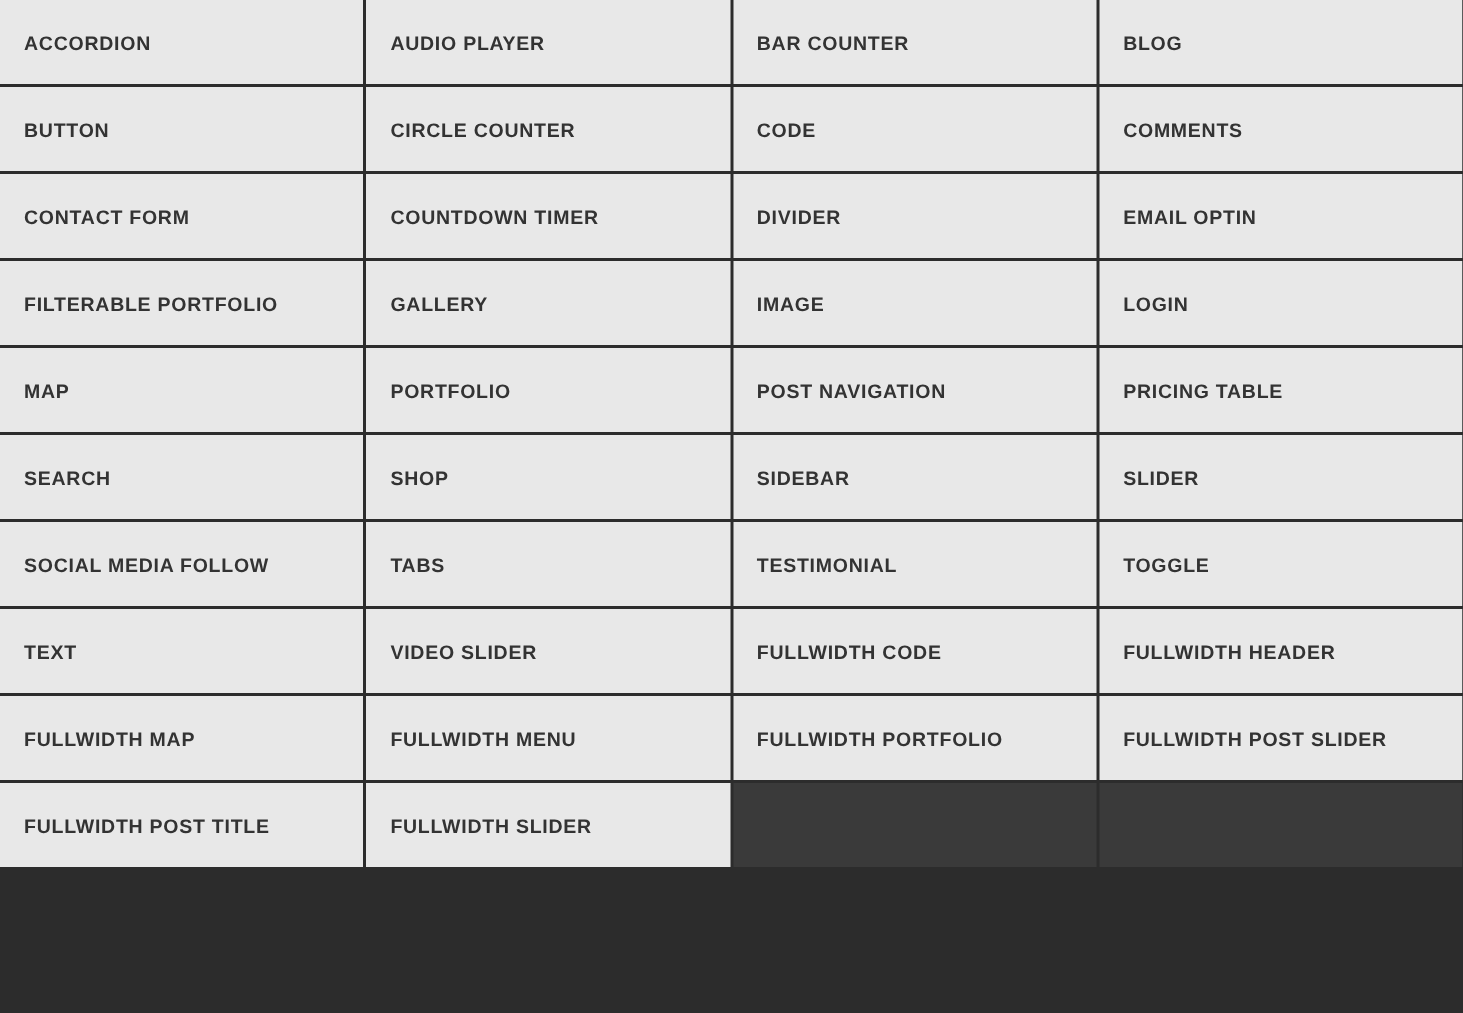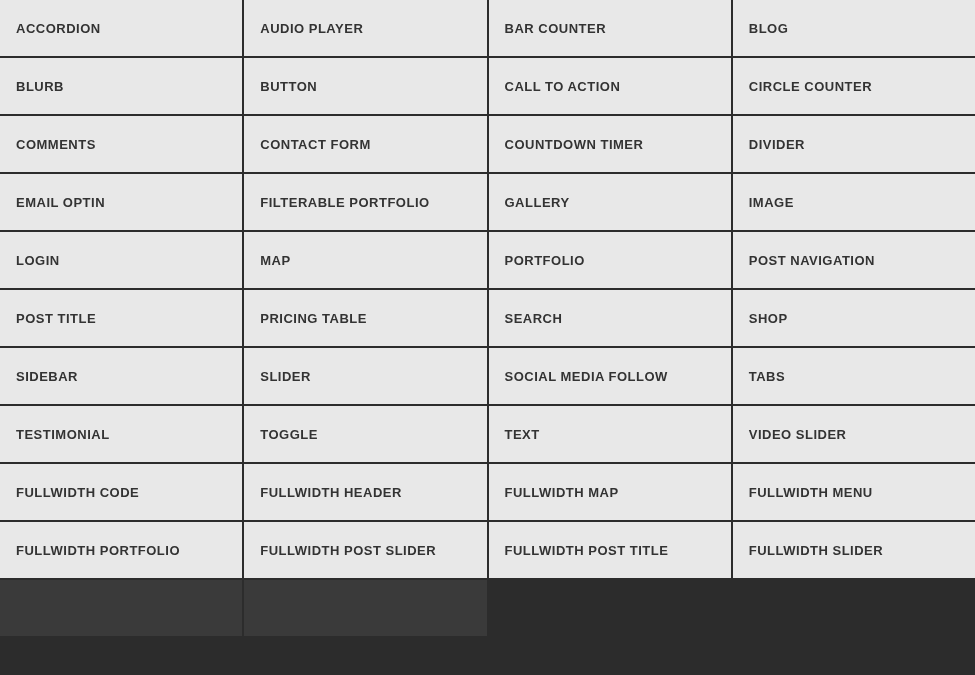--- a/index.html
+++ b/index.html
@@ -49,30 +49,27 @@
     <div class="grid-item">
       <span>AUDIO PLAYER</span>
     </div>
     <div class="grid-item">
       <span>BAR COUNTER</span>
     </div>
     <div class="grid-item">
       <span>BLOG</span>
     </div>
     <div class="grid-item">
-      <span>BLURB</span>
-    </div>
-    <div class="grid-item">
       <span>BUTTON</span>
     </div>
     <div class="grid-item">
-      <span>CALL TO ACTION</span>
+      <span>CIRCLE COUNTER</span>
     </div>
     <div class="grid-item">
-      <span>CIRCLE COUNTER</span>
+      <span>CODE</span>
     </div>
     <div class="grid-item">
       <span>COMMENTS</span>
     </div>
     <div class="grid-item">
       <span>CONTACT FORM</span>
     </div>
     <div class="grid-item">
       <span>COUNTDOWN TIMER</span>
     </div>
@@ -95,23 +92,20 @@
       <span>LOGIN</span>
     </div>
     <div class="grid-item">
       <span>MAP</span>
     </div>
     <div class="grid-item">
       <span>PORTFOLIO</span>
     </div>
     <div class="grid-item">
       <span>POST NAVIGATION</span>
-    </div>
-    <div class="grid-item">
-      <span>POST TITLE</span>
     </div>
     <div class="grid-item">
       <span>PRICING TABLE</span>
     </div>
     <div class="grid-item">
       <span>SEARCH</span>
     </div>
     <div class="grid-item">
       <span>SHOP</span>
     </div>

